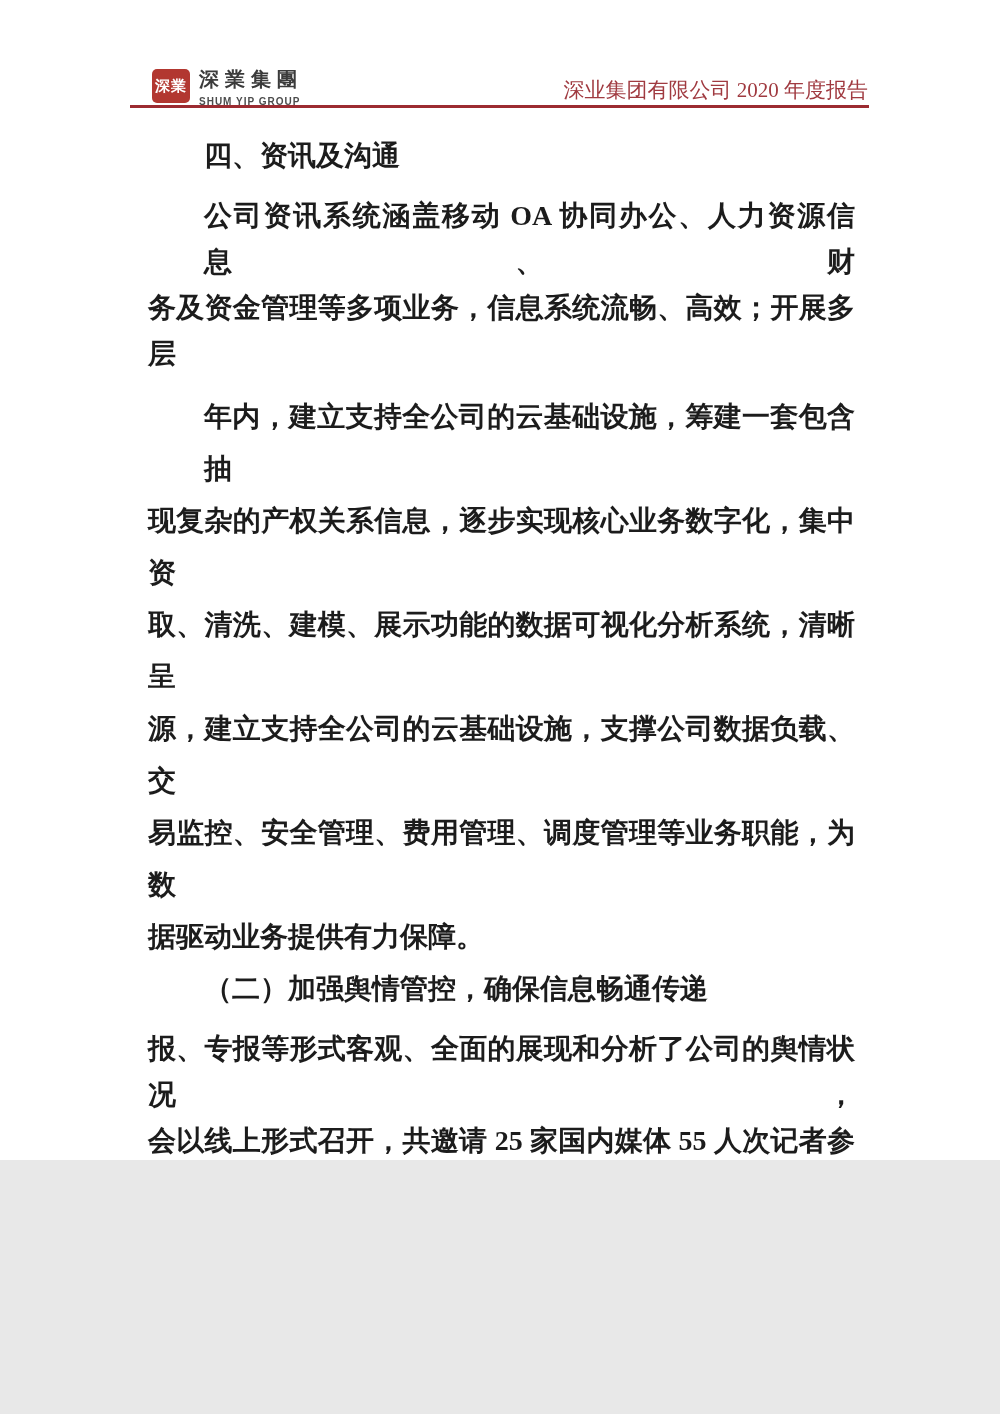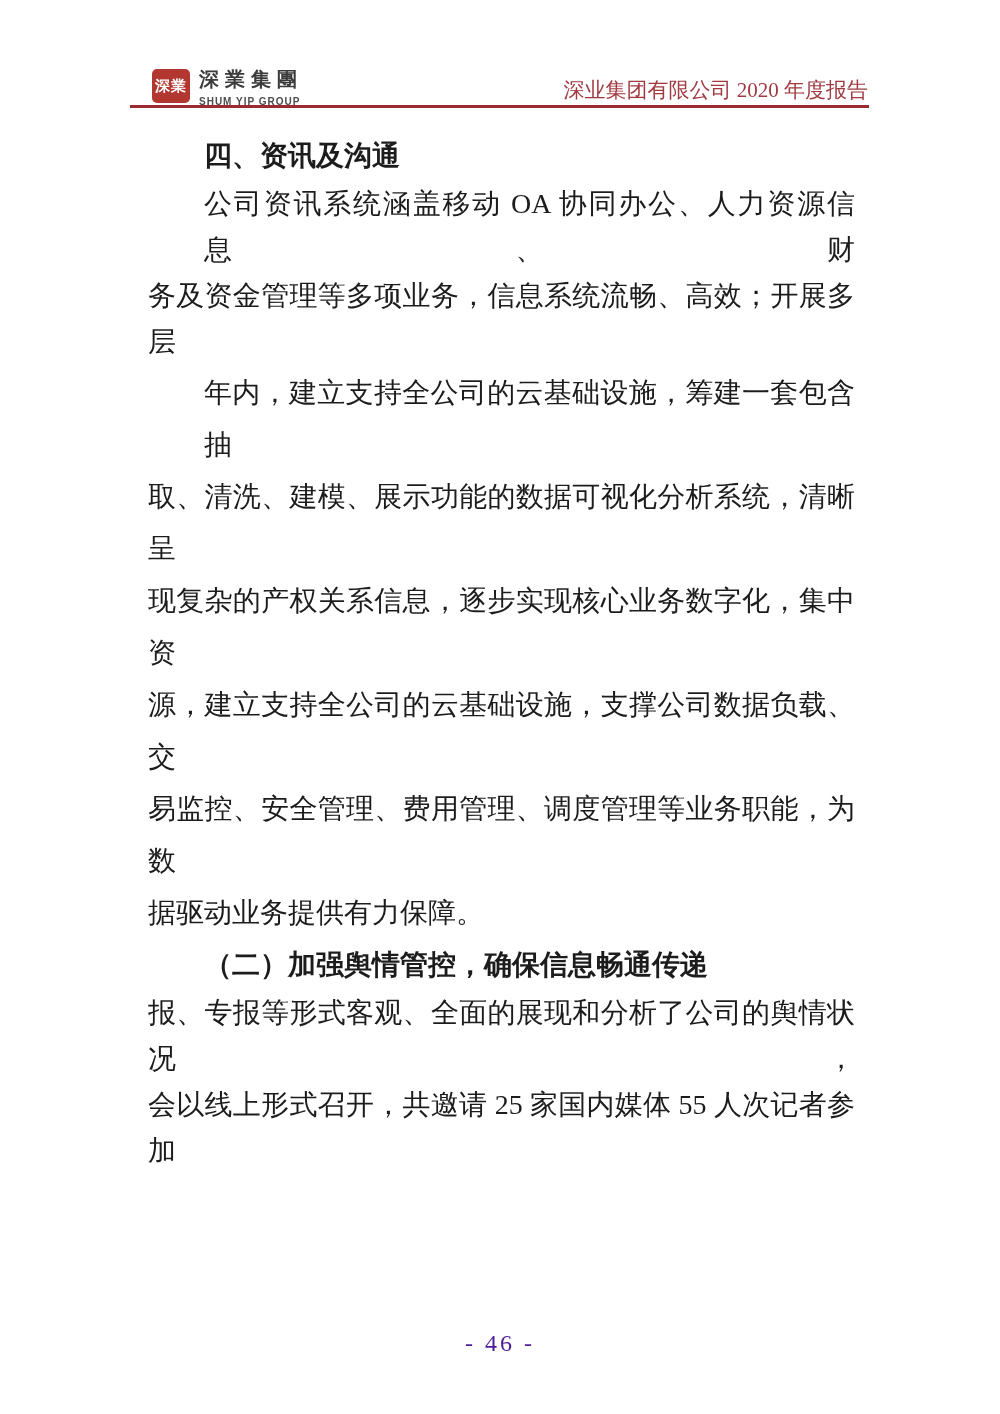--- a/index.html
+++ b/index.html
@@ -1,19 +1,19 @@
 <!DOCTYPE html>
 <html><head>
 <meta charset="utf-8">
 <style>
   html, body { margin: 0; padding: 0; background: #e8e8e8; }
   .page {
     position: relative;
     width: 1000px;
-    height: 1414px;
+    height: 1160px;
     margin: 0 auto;
     background: #ffffff;
     font-family: "Liberation Serif", "DejaVu Serif", serif;
     color: #1c1c1c;
     overflow: hidden;
   }
 
   
   .seal {
     position: absolute;
@@ -73,21 +73,21 @@
     font-family: "Liberation Sans", "DejaVu Sans", sans-serif;
     font-weight: 700;
     font-size: 28px;
     line-height: 47px;
     padding-left: 56px;
     margin-top: 2px;
     white-space: nowrap;
   }
   #doc-body > .heading:first-child { margin-top: 4px; }
   #doc-body > div:nth-child(7) { margin-top: 10px; } 
-  .para { margin-top: 2px; font-size: 28px; }
+  .para { margin-top: 14px; font-size: 28px; font-weight: bold; }
   .para .line {
     line-height: 46px;
     text-align: justify;
     text-justify: inter-character;
   }
   .para.wide .line { line-height: 52px; }
   .line.indent { padding-left: 56px; }
   .line.fill { text-align-last: justify; }
   .line.last { text-align-last: left; }
 
@@ -120,22 +120,22 @@
   <div class="header-rule" style="background: rgb(156, 43, 49);"></div>
 
   <div id="doc-body">
       <div class="heading">四、资讯及沟通</div>
       <div class="para">
         <div class="line indent fill">公司资讯系统涵盖移动 OA 协同办公、人力资源信息、财</div>
         <div class="line fill">务及资金管理等多项业务，信息系统流畅、高效；开展多层</div>
       </div>
       <div class="para wide">
         <div class="line indent fill">年内，建立支持全公司的云基础设施，筹建一套包含抽</div>
+        <div class="line fill">现复杂的产权关系信息，逐步实现核心业务数字化，集中资</div>
         <div class="line fill">取、清洗、建模、展示功能的数据可视化分析系统，清晰呈</div>
-        <div class="line fill">现复杂的产权关系信息，逐步实现核心业务数字化，集中资</div>
         <div class="line fill">源，建立支持全公司的云基础设施，支撑公司数据负载、交</div>
         <div class="line fill">易监控、安全管理、费用管理、调度管理等业务职能，为数</div>
         <div class="line last">据驱动业务提供有力保障。</div>
       </div>
       <div class="heading">（二）加强舆情管控，确保信息畅通传递</div>
       <div class="para">
         <div class="line fill">报、专报等形式客观、全面的展现和分析了公司的舆情状况，</div>
         <div class="line fill">会以线上形式召开，共邀请 25 家国内媒体 55 人次记者参加</div>
       </div>
     </div>

